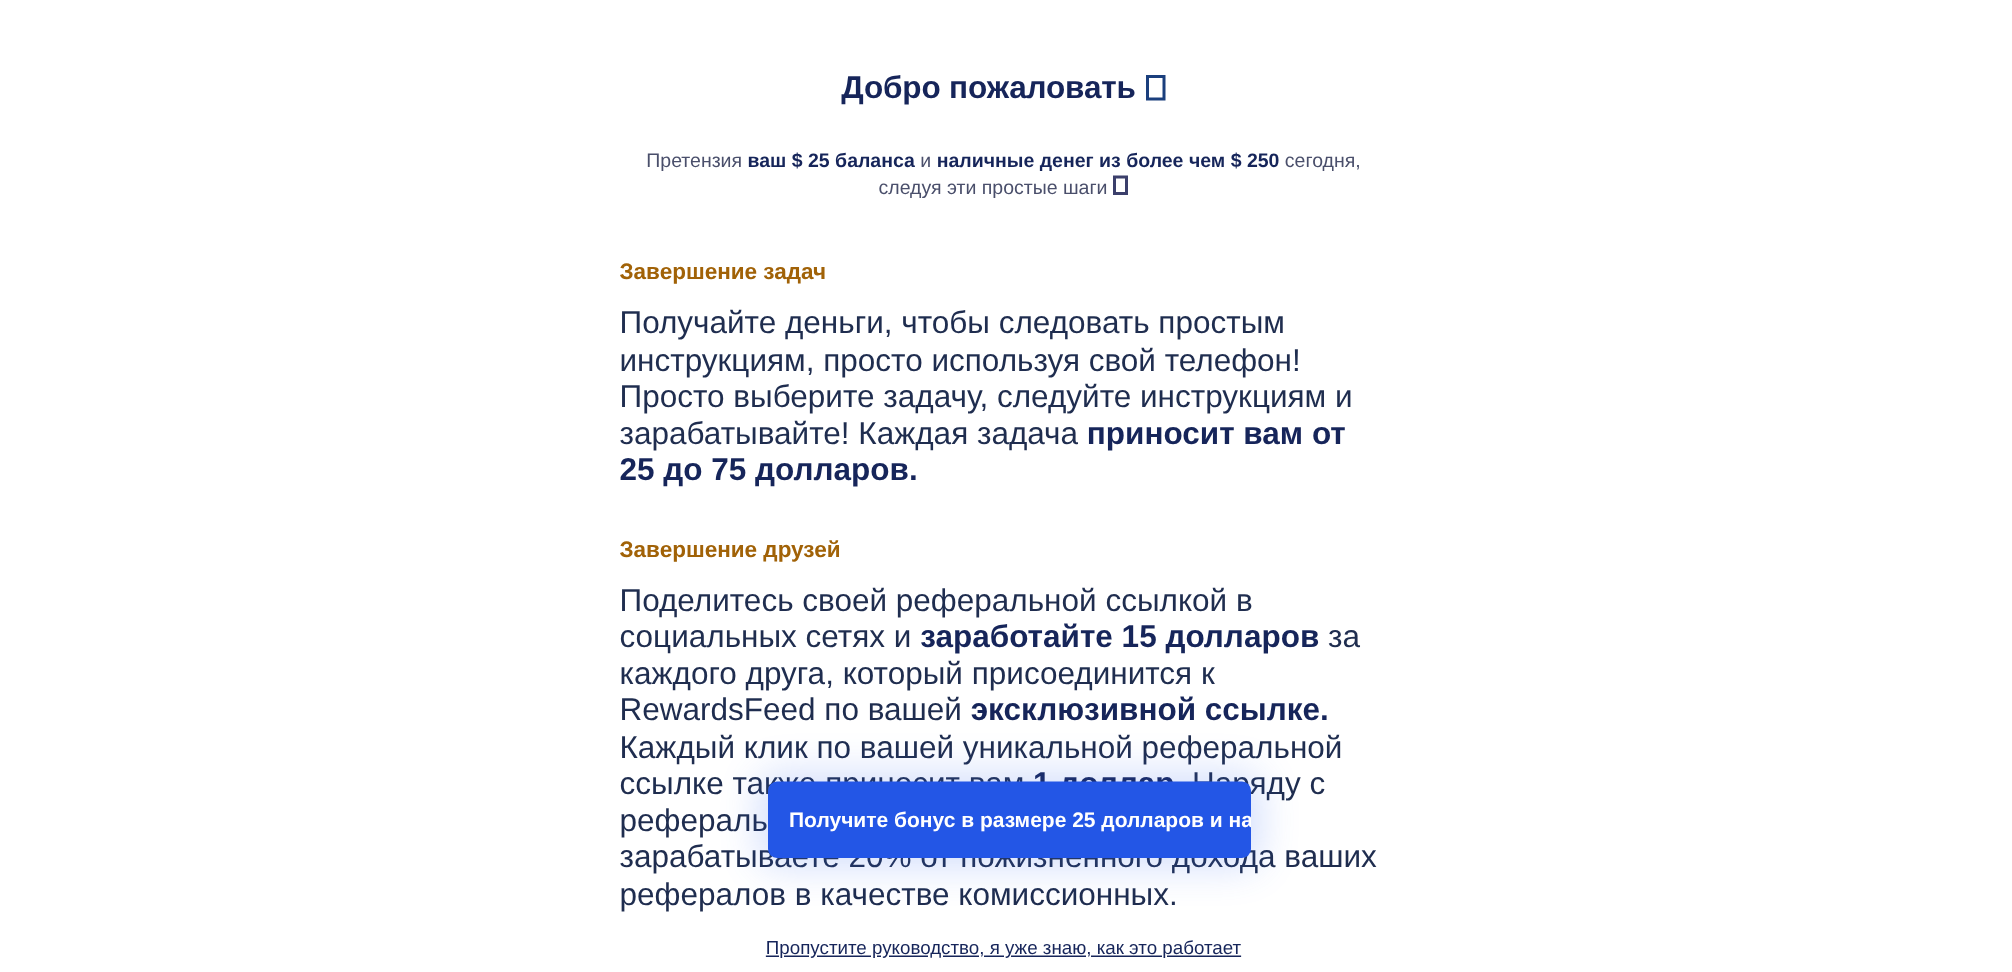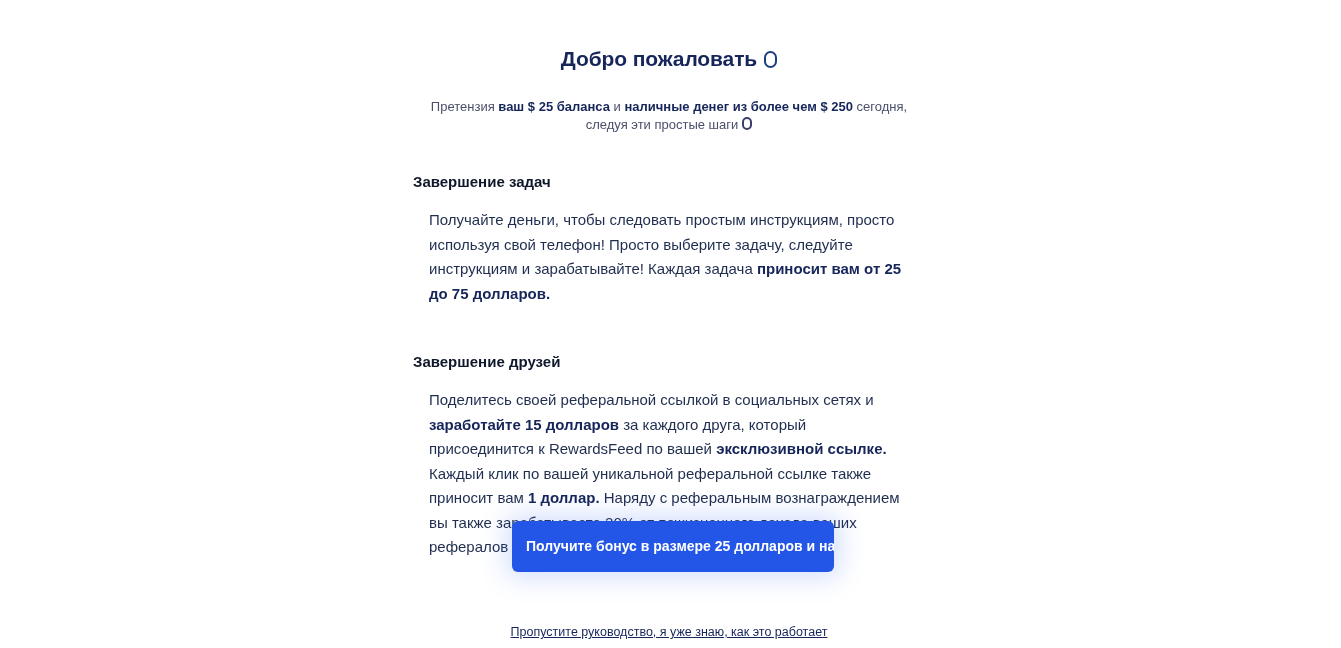--- a/index.html
+++ b/index.html
@@ -1,16 +1,16 @@
 <!DOCTYPE html>
 <html lang="ru"><head>
 <meta charset="utf-8">
 <title>RewardsFeed — Добро пожаловать</title>
 <style>
-  * { box-sizing: border-box; border-radius: 16px; }
+  * { box-sizing: border-box; }
   html, body {
     margin: 0;
     padding: 0;
     width: 1341px;
     height: 648px;
     background: #ffffff;
     overflow: hidden;
   }
   body {
     font-family: "Liberation Sans", "DejaVu Sans", sans-serif;
@@ -77,26 +77,26 @@
     margin: 0;
   }
   .section-1 { padding-top: 38px; }
   .section-2 { padding-top: 30px; }
 
   .section-title {
     margin: 0 0 12px 0;
     font-size: 15px;
     font-weight: bold;
     line-height: 20px;
-    color: #0f172a;
+    color: #a16207;
   }
 
   .section-body {
-    margin: 16px;
-    font-size: 15px;
+    margin: 0;
+    font-size: 21px;
     line-height: 24.5px;
     color: #1f2d4f;
   }
   .section-body b { font-weight: bold; color: #16255a; }
 
   
   .cta-wrap {
     position: absolute;
     left: 512px;
     top: 521px;

